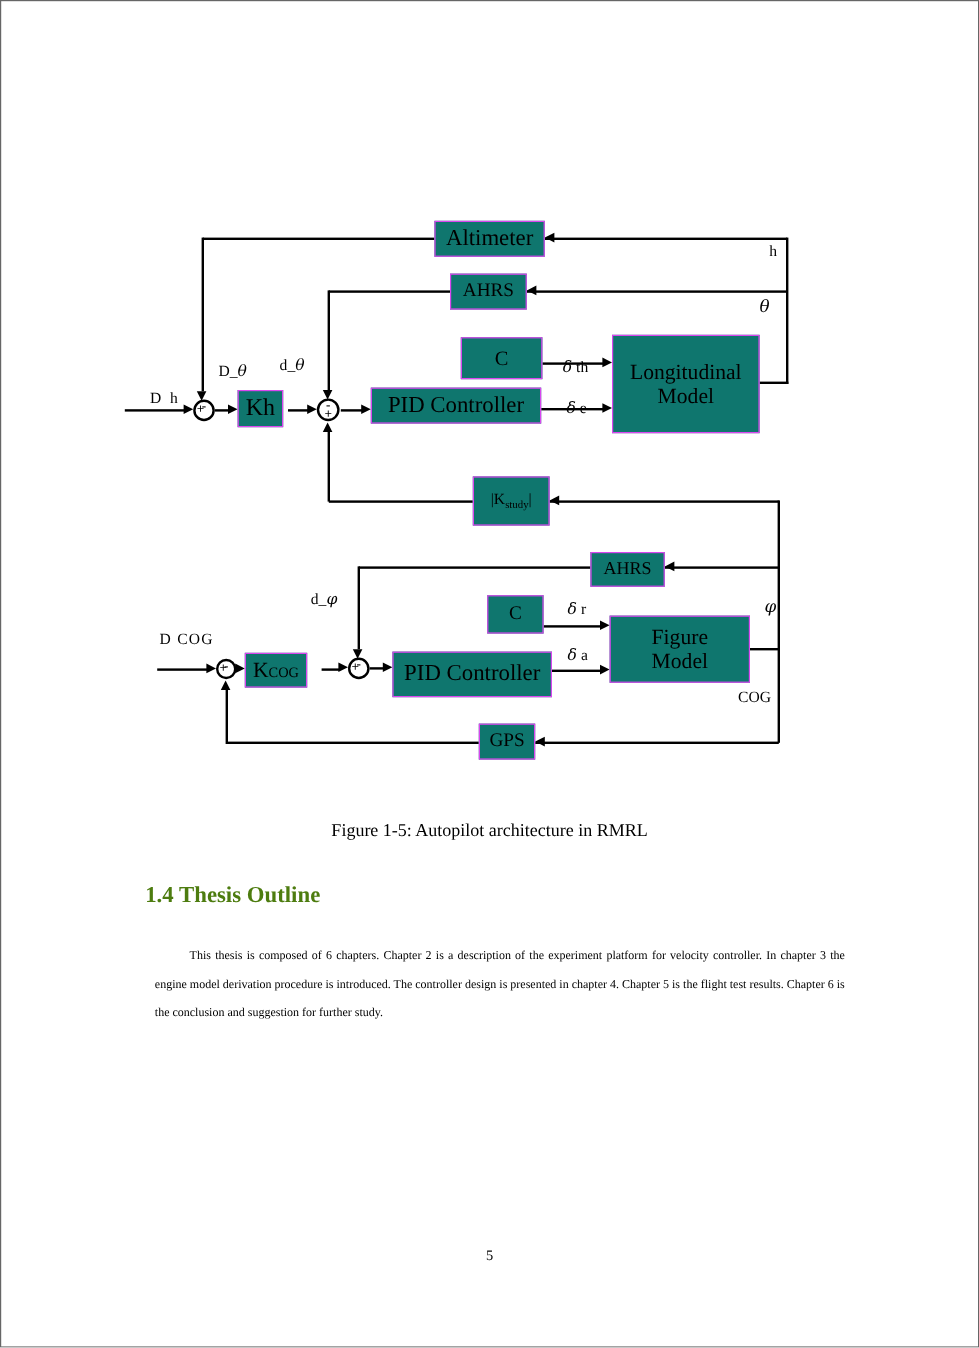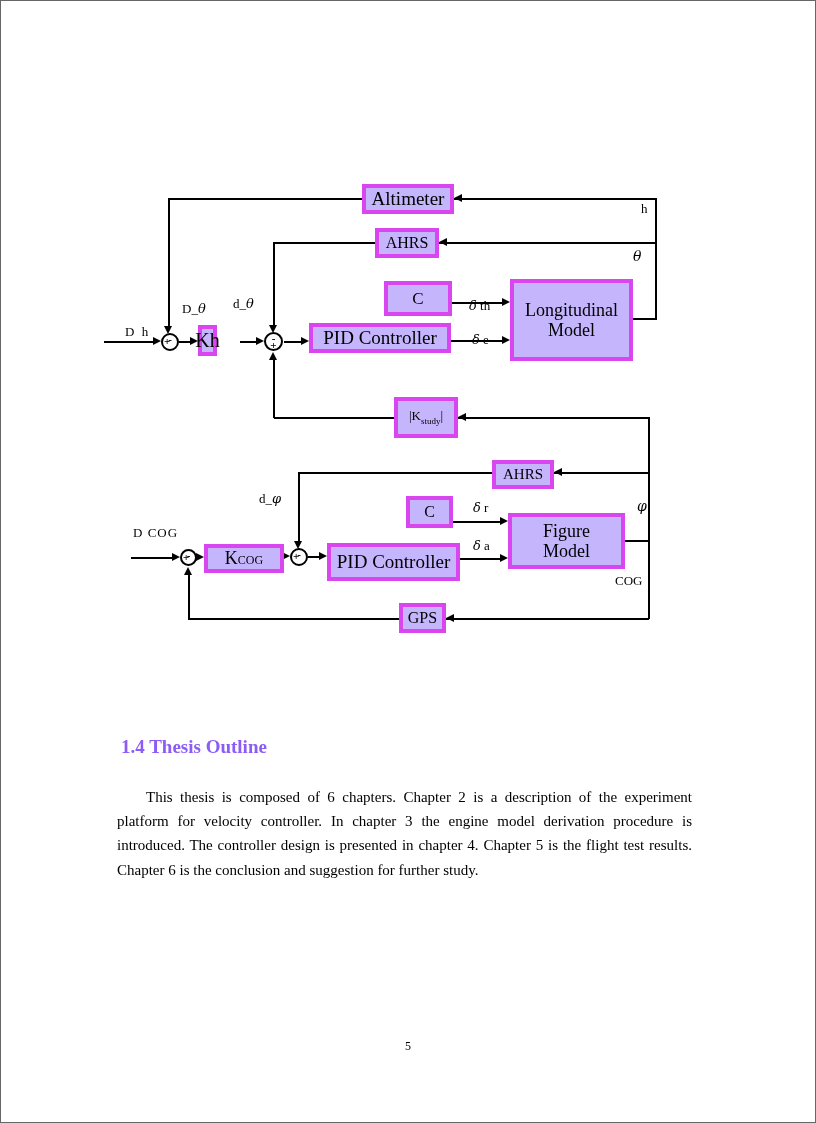--- a/index.html
+++ b/index.html
@@ -11,38 +11,38 @@
   
   .hl,.vl{position:absolute;background:#000;display:block;}
   .hl{height:2px;}
   .vl{width:2px;}
   .ar{position:absolute;width:0;height:0;border:solid transparent;display:block;}
   .ar.r{border-left-color:#000;border-width:4.5px 0 4.5px 8px;}
   .ar.l{border-right-color:#000;border-width:4.5px 8px 4.5px 0;}
   .ar.d{border-top-color:#000;border-width:8px 4.5px 0 4.5px;}
   .ar.u{border-bottom-color:#000;border-width:0 4.5px 8px 4.5px;}
   .bx{
-    position:absolute;border:4px solid #d946ef;background:#c4b5fd;
+    position:absolute;border:1px solid #d946ef;background:#0f766e;
     display:flex;flex-direction:column;align-items:center;justify-content:center;
     text-align:center;line-height:1.12;box-sizing:border-box;
   }
   .sum{position:absolute;border:2px solid #000;border-radius:50%;background:#fff;box-sizing:border-box;}
   .sg{position:absolute;font-size:11px;line-height:1;font-weight:bold;}
   .sg.t{top:-1px;left:50%;transform:translateX(-50%);}
   .sg.l{left:1px;top:50%;transform:translateY(-54%);}
   .sg.b{bottom:-2px;left:50%;transform:translateX(-50%);}
   .lbl{position:absolute;font-size:13px;line-height:1;white-space:nowrap;}
   .gk{font-style:italic;font-family:"DejaVu Serif",serif;}
   sub.small{font-size:9px;}
   .kcog-sub{font-size:12px;}
   #caption{position:absolute;left:0;top:684px;width:814px;text-align:center;font-size:15px;}
   #heading{position:absolute;left:120px;top:735px;font-size:19px;font-weight:bold;}
   #para{
-    position:absolute;left:116px;top:784px;width:575px;
-    font-size:15px;line-height:24.2px;text-align:justify;text-indent:29px;
+    position:absolute;left:128px;top:784px;width:575px;
+    font-size:10px;line-height:24.2px;text-align:justify;text-indent:29px;
   }
   #pagenum{position:absolute;left:0;top:1038px;width:814px;text-align:center;font-size:12px;}
 </style>
 </head>
 <body>
 
 <div id="page">
 
   <div>
 
@@ -126,40 +126,40 @@
     <div class="bx" style="left:383px;top:280px;width:68px;height:35px;font-size:17px">
       <span>C</span>
     </div>
     <div class="bx" style="left:509px;top:278px;width:123px;height:82px;font-size:18px">
       <span>Longitudinal</span>
       <span>Model</span>
     </div>
     <div class="bx" style="left:308px;top:322px;width:142px;height:30px;font-size:19px">
       <span>PID Controller</span>
     </div>
-    <div class="bx" style="left:197px;top:324px;width:19px;height:31px;font-size:20px">
+    <div class="bx" style="left:197px;top:324px;width:38px;height:31px;font-size:20px">
       <span>Kh</span>
     </div>
     <div class="bx" style="left:393px;top:396px;width:64px;height:41px;font-size:13px">
       <span><span>|K</span><sub class="small">study</sub><span>|</span></span>
     </div>
     <div class="bx" style="left:491px;top:459px;width:62px;height:29px;font-size:15px">
       <span>AHRS</span>
     </div>
     <div class="bx" style="left:405px;top:495px;width:47px;height:32px;font-size:16px">
       <span>C</span>
     </div>
     <div class="bx" style="left:507px;top:512px;width:117px;height:56px;font-size:18px">
       <span>Figure</span>
       <span>Model</span>
     </div>
     <div class="bx" style="left:326px;top:542px;width:133px;height:38px;font-size:19px">
       <span>PID Controller</span>
     </div>
-    <div class="bx" style="left:203px;top:543px;width:80px;height:29px;font-size:18px">
+    <div class="bx" style="left:203px;top:543px;width:52px;height:29px;font-size:18px">
       <span><span>K</span><span class="kcog-sub">COG</span></span>
     </div>
     <div class="bx" style="left:398px;top:602px;width:47px;height:30px;font-size:16px">
       <span>GPS</span>
     </div>
 
     <span class="lbl" style="left:124px;top:324px;letter-spacing:2px">D h</span>
     <span class="lbl" style="left:181px;top:301px"><span>D_</span><span class="gk">θ</span></span>
     <span class="lbl" style="left:232px;top:296px"><span>d_</span><span class="gk">θ</span></span>
     <span class="lbl" style="left:468px;top:298px"><span class="gk">δ</span> <span>th</span></span>
@@ -167,19 +167,20 @@
     <span class="lbl" style="left:640px;top:201px">h</span>
     <span class="lbl gk" style="left:632px;top:248px;font-size:14px">θ</span>
     <span class="lbl" style="left:132px;top:525px;letter-spacing:1px">D COG</span>
     <span class="lbl" style="left:258px;top:491px"><span>d_</span><span class="gk">φ</span></span>
     <span class="lbl" style="left:472px;top:500px"><span class="gk">δ</span> <span>r</span></span>
     <span class="lbl" style="left:472px;top:538px"><span class="gk">δ</span> <span>a</span></span>
     <span class="lbl gk" style="left:636px;top:498px;font-size:14px">φ</span>
     <span class="lbl" style="left:614px;top:573px">COG</span>
   </div>
 
+  <div id="caption">Figure 1-5: Autopilot architecture in RMRL</div>
 
-  <h2 id="heading" style="margin: 0px; color: #8b5cf6;">1.4 Thesis Outline</h2>
+  <h2 id="heading" style="margin: 0px; color: #4d7c0f;">1.4 Thesis Outline</h2>
 
   <p id="para" style="margin:0">This thesis is composed of 6 chapters. Chapter 2 is a description of the experiment platform for velocity controller. In chapter 3 the engine model derivation procedure is introduced. The controller design is presented in chapter 4. Chapter 5 is the flight test results. Chapter 6 is the conclusion and suggestion for further study.</p>
 
   <div id="pagenum">5</div>
 </div>
 
 </body></html>

